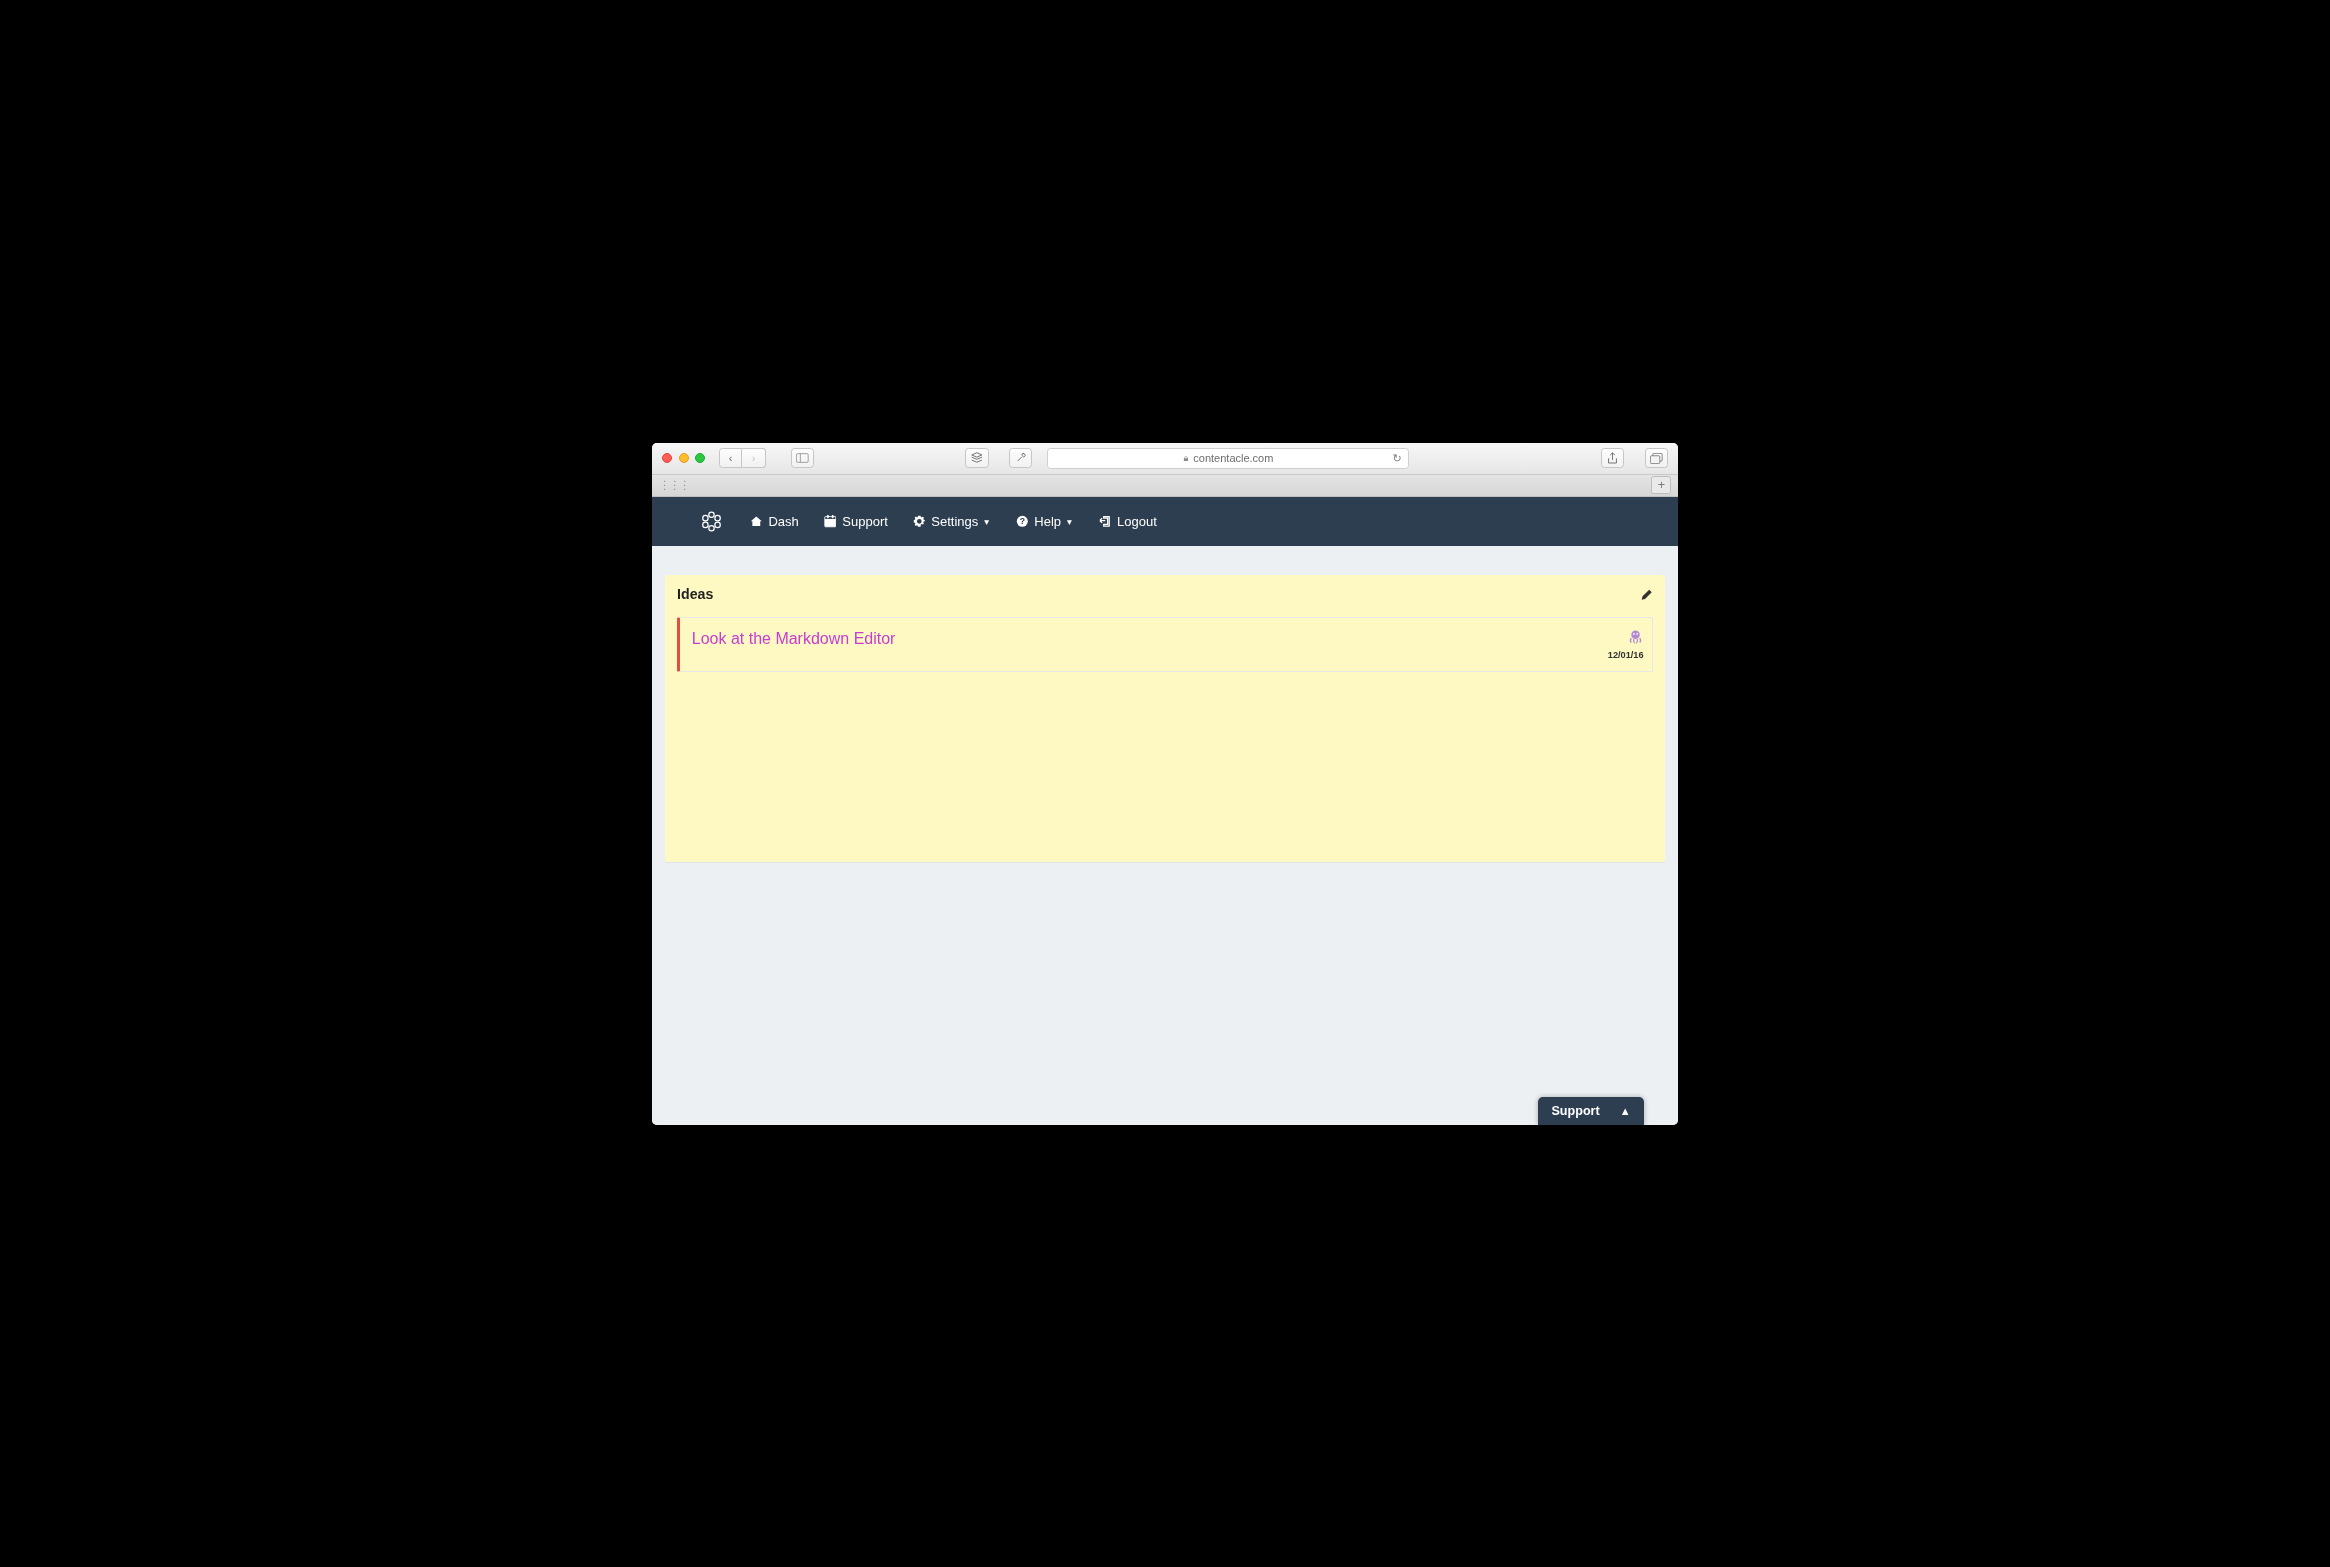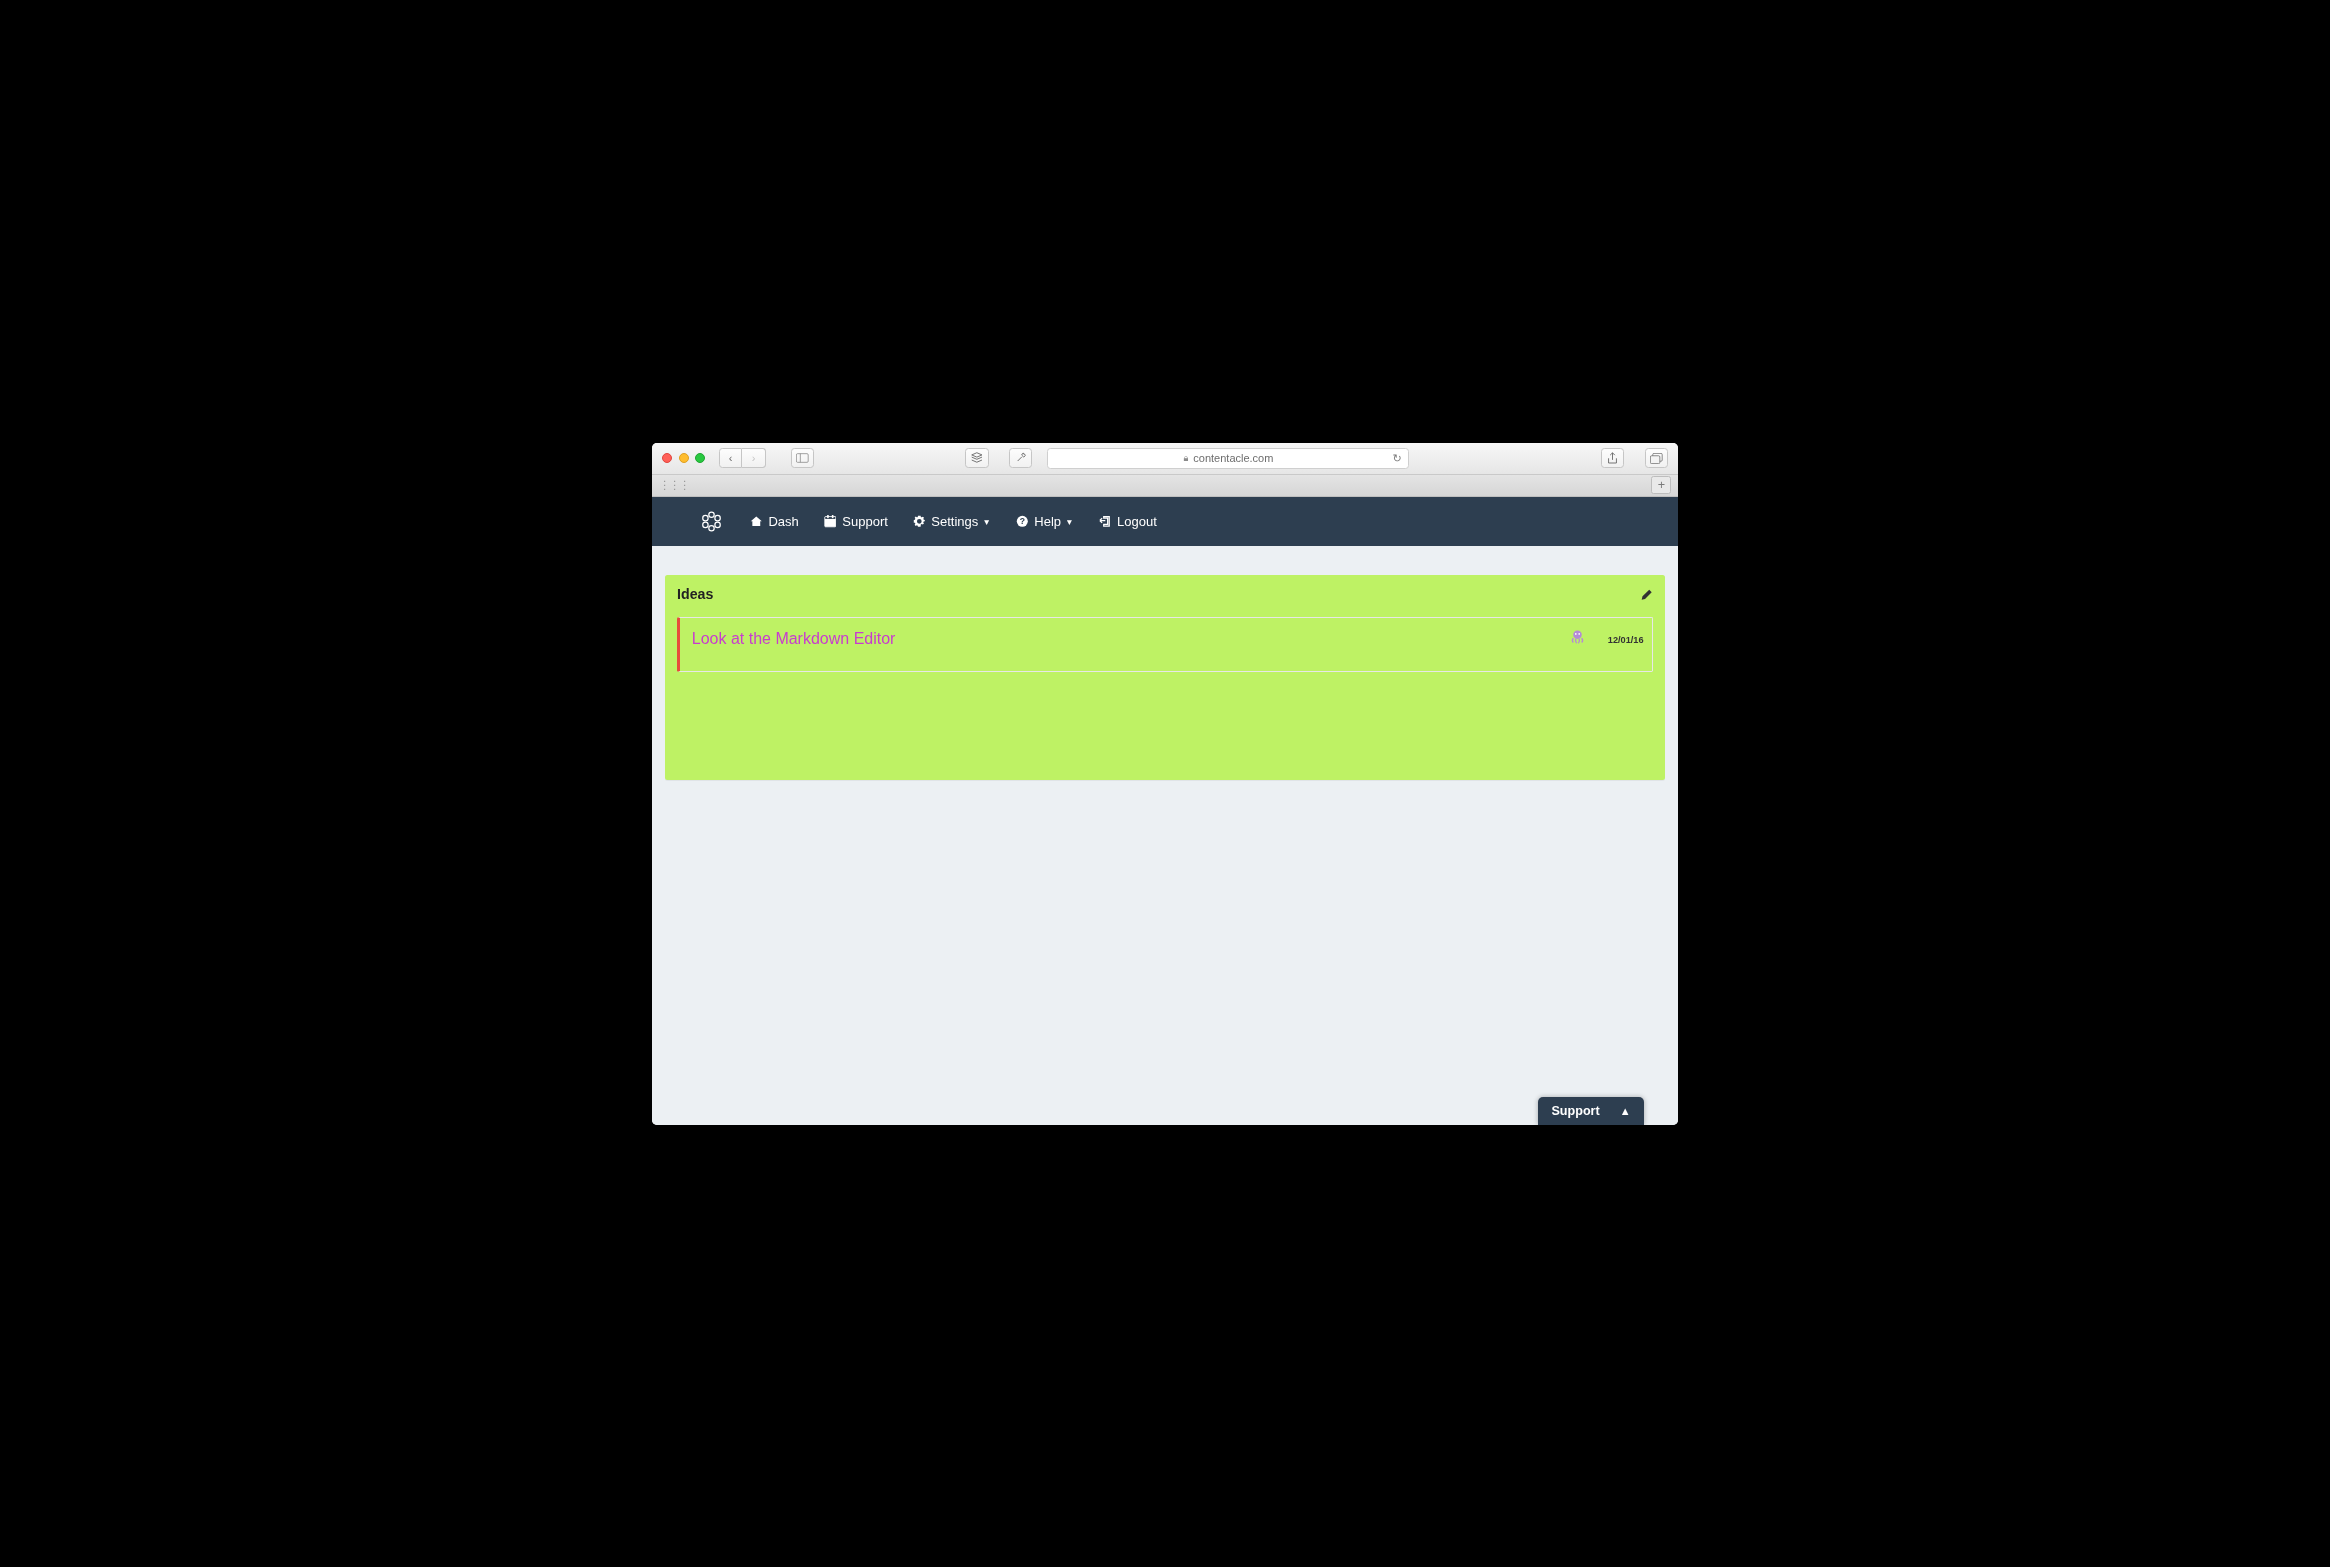--- a/index.html
+++ b/index.html
@@ -78,41 +78,41 @@
   .logo svg{width:27px;height:27px;}
   .navitem{display:flex;align-items:center;gap:5.9px;font-size:13px;color:#fff;cursor:pointer;text-align:center;}
   .navitem .caret{font-size:8.4px;margin-left:-1.7px;}
   .navicon{width:12.6px;height:12.6px;display:inline-flex;align-items:center;justify-content:center;}
   .navicon svg{width:12.6px;height:12.6px;fill:#fff;}
 
   .board{
     display:flex; gap:15px; padding:28.5px 13.4px 0 13.4px;
   }
   .col{
-    flex:1; background:#bef264; border-radius:2.5px;
-    padding:11.7px 11.7px 8.4px 11.7px; height:205px;
+    flex:1; background:#fef9c3; border-radius:2.5px;
+    padding:11.7px 11.7px 8.4px 11.7px; height:287px;
     box-shadow:0 0.8px 0.8px rgba(0,0,0,.05);
     display:flex; flex-direction:column;
   }
   .colhead{display:flex;align-items:center;justify-content:space-between;margin-bottom:15px;}
   .colhead h3{font-size:14.2px;font-weight:600;color:#222;}
   .pencil{width:13.4px;height:13.4px;cursor:pointer;}
   .pencil svg{width:13.4px;height:13.4px;fill:#333;}
 
   .card{
     border:0.8px solid #e7e7e7; border-left-width:3.4px; border-radius:1.7px;
     padding:10px 8.4px 6.7px 11.7px; display:flex; gap:6.7px; align-items:flex-start;
     min-height:55px;
   }
   .card.red   {border-left-color:#e74c3c;}
   .card.yellow{border-left-color:#f1c40f;}
   .card.blue  {border-left-color:#3498db;}
   .card.green {border-left-color:#2ecc71;}
   .card-title{flex:1;color:#c83ccf;font-size:16px;line-height:1.35;cursor:pointer;}
-  .card-right{display:flex;flex-direction:row;align-items:flex-end;gap:22px;min-width:45px;}
+  .card-right{display:flex;flex-direction:column;align-items:flex-end;gap:5px;min-width:45px;}
   .card-date{font-size:9.2px;color:#333;font-weight:600;}
   .typeicon{height:17px;display:flex;align-items:center;justify-content:center;}
 
   
   .support{
     position:absolute; right:34px; bottom:0;
     background:#2d3e50;color:#fff;border-radius:5px 5px 0 0;
     padding:6.7px 13.4px; display:flex; align-items:center; gap:20px;
     font-size:12.6px;font-weight:600;cursor:pointer;
     box-shadow:0 0 5px rgba(0,0,0,.3);

